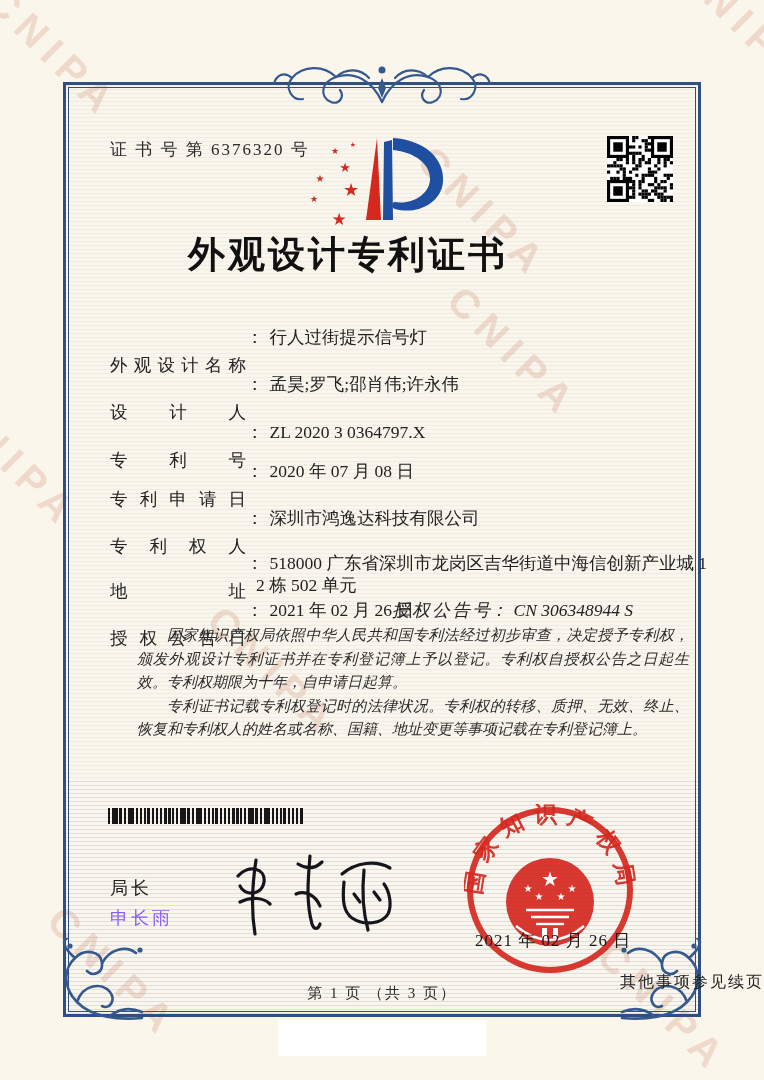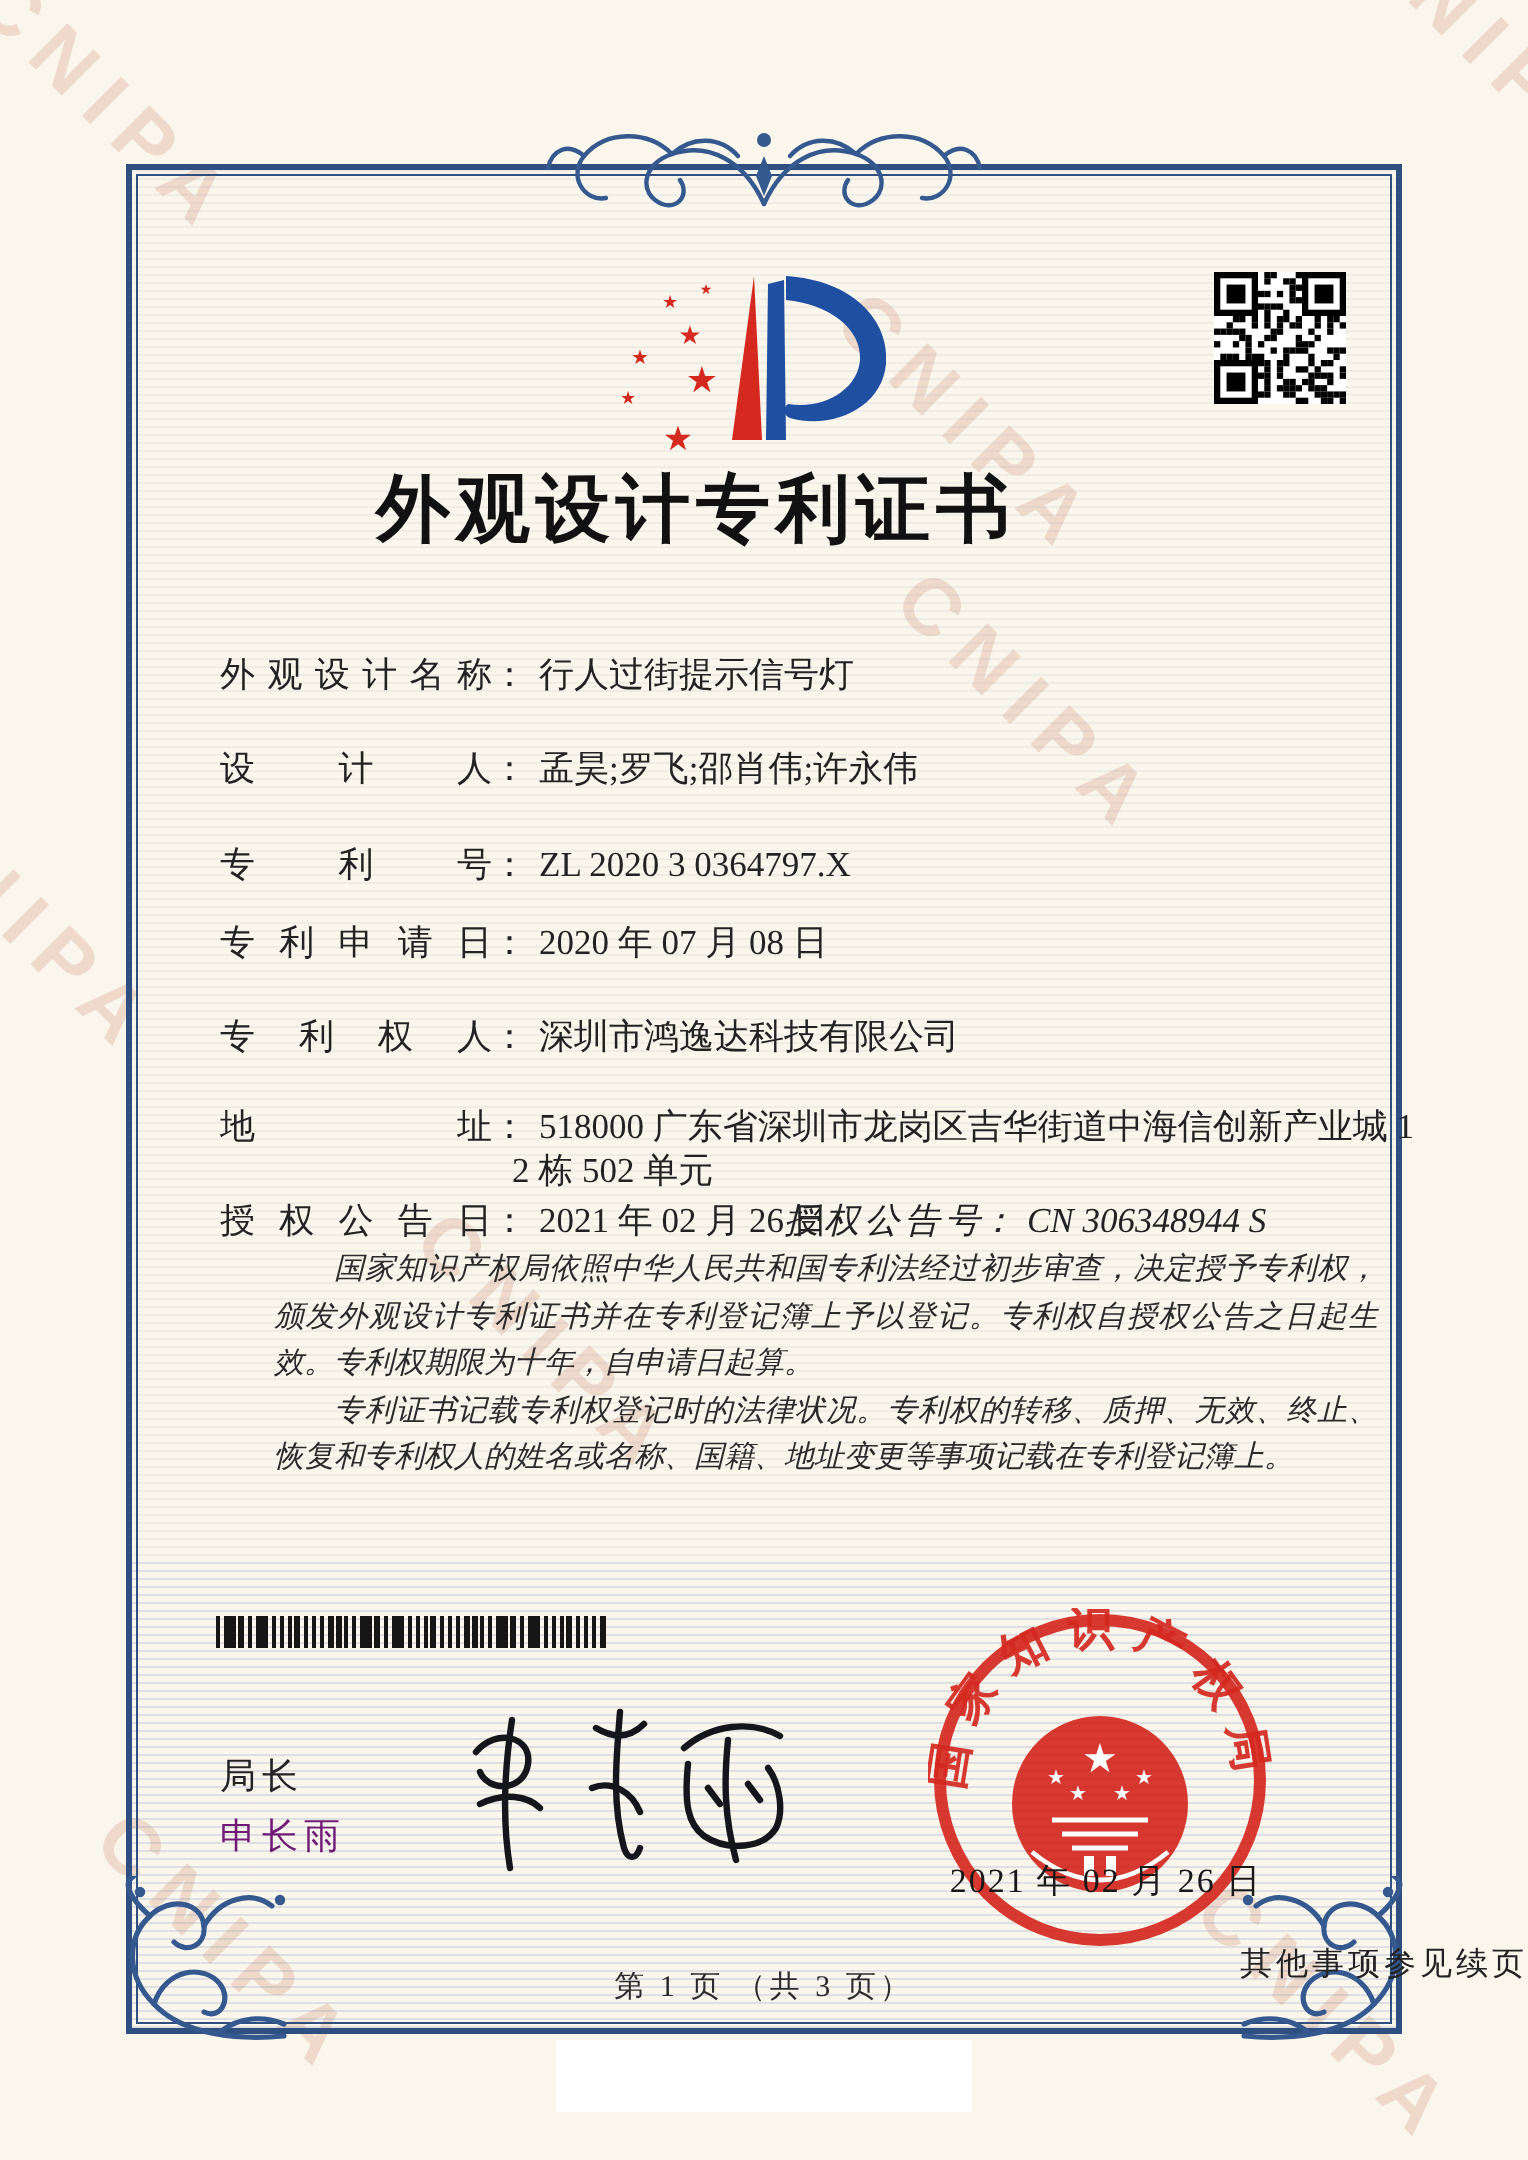--- a/index.html
+++ b/index.html
@@ -48,20 +48,21 @@
   .title{
     left:0;top:230px;width:696px;text-align:center;
     font-size:37px;font-weight:bold;letter-spacing:3px;color:#111;
   }
   
   .row{left:110px;font-size:17.5px;color:#222;white-space:nowrap;}
   .lbl{
     display:inline-block;width:136px;
     text-align:justify;text-align-last:justify;
     vertical-align:top;
+    margin-top:28px;
   }
   .lbl2{
     display:inline-block;width:98px;
     text-align:justify;text-align-last:justify;
     vertical-align:top;
   }
   .val{margin-left:6px;}
   .addr2{left:256px;font-size:17.5px;color:#222;}
   
   .body-text{
@@ -72,21 +73,21 @@
   .body-text p{margin:0;text-indent:2em;}
   
   .barcode{
     left:108px;top:808px;width:196px;height:16px;
     background:
       repeating-linear-gradient(90deg,#161616 0 2px,transparent 2px 4px),
       repeating-linear-gradient(90deg,transparent 0 5px,#161616 5px 8px,transparent 8px 11px,#161616 11px 12px,transparent 12px 17px);
   }
   
   .officer-title{left:110px;top:876px;font-size:18px;letter-spacing:3px;color:#222;}
-  .officer-name{left:110px;top:906px;font-size:18px;letter-spacing:3px;color:#701a75;}
+  .officer-name{left:110px;top:906px;font-size:18px;letter-spacing:3px;color:#8b5cf6;}
   .sig{left:222px;top:846px;}
   
   .seal{left:464px;top:804px;}
   .seal-date{
     left:462px;top:929px;width:182px;text-align:center;
     font-size:17px;letter-spacing:1px;color:#181818;
   }
   
   .page-info{left:0;top:984px;width:764px;text-align:center;font-size:15px;letter-spacing:2px;color:#2b2b2b;}
   .note-strip{left:278px;top:1020px;width:208px;height:36px;background:#ffffff;}
@@ -147,20 +148,21 @@
       <path d="M52,25 C60,11 76,7 86,15"></path>
       <path d="M60,78 C70,70 82,70 92,74"></path>
     </g>
     <circle cx="20" cy="8" r="2.6" fill="#35598f"></circle>
     <circle cx="90" cy="12" r="2.6" fill="#35598f"></circle>
   </g>
 </svg>
 
 <div class="content">
 
+  <div class="abs cert-no">证 书 号 第 6376320 号</div>
 
   <svg class="abs" style="left:296px;top:130px;" width="172" height="100" viewBox="0 0 172 100">
     <polygon points="81,8 70,90 85,90" fill="#d5281e"></polygon>
     <polygon points="88,12 96,10 97,90 87,90" fill="#1e4fa0"></polygon>
     <path d="M97,8 C130,10 149,30 147,52 C145,74 120,85 99,79 C96,78 95,74 98,72 C117,75 133,64 134,50 C135,34 118,22 97,20 Z" fill="#1e4fa0"></path>
     <g fill="#d5281e" text-anchor="middle" font-family="'DejaVu Sans',sans-serif">
       <text x="39" y="24" font-size="9">★</text>
       <text x="57" y="17" font-size="7">★</text>
       <text x="49" y="42" font-size="13">★</text>
       <text x="24" y="52" font-size="10">★</text>

